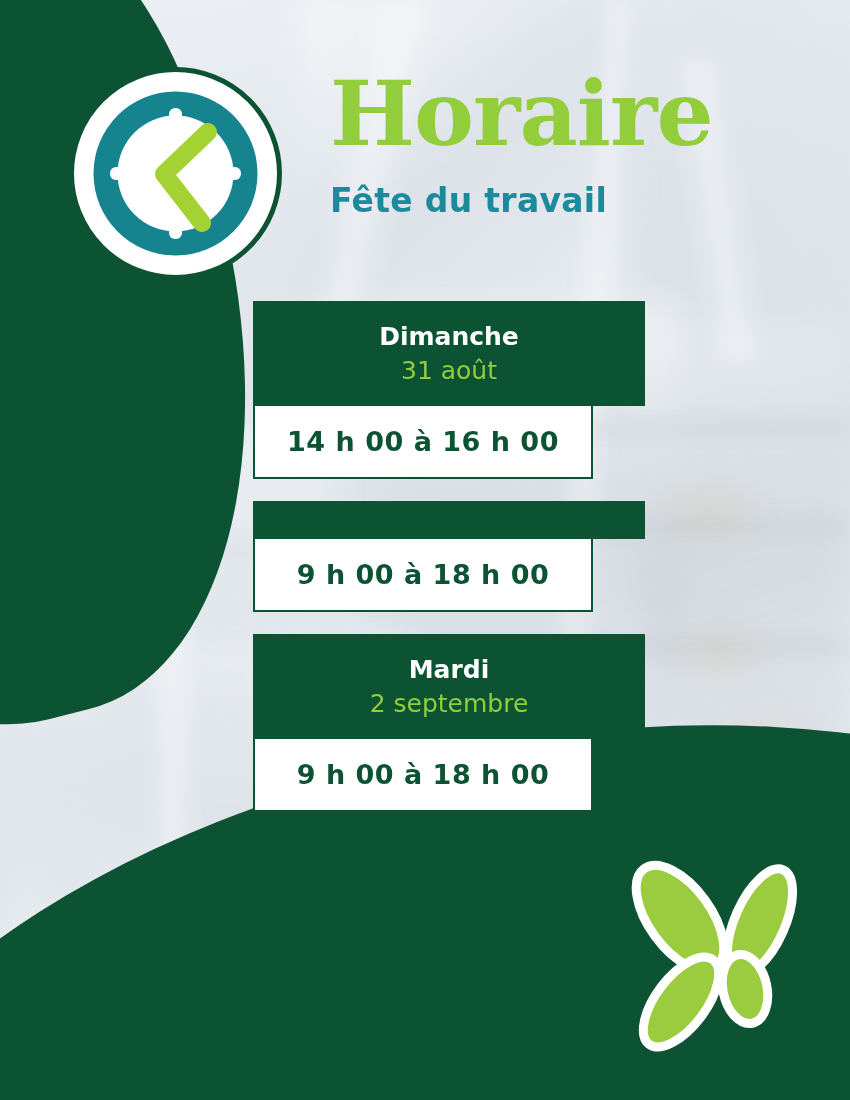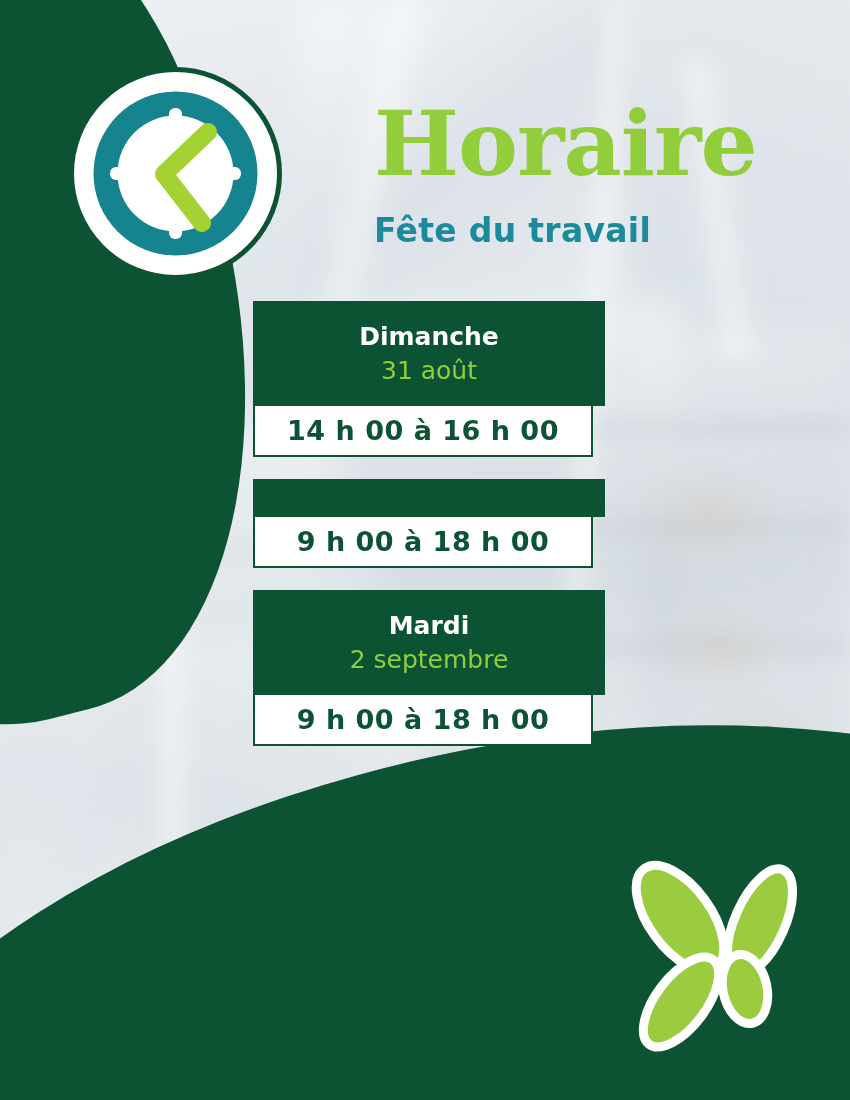--- a/index.html
+++ b/index.html
@@ -89,21 +89,21 @@
 
   
   .clock-wrap {
     position:absolute; left:68px; top:66px;
     width:215px; height:215px;
     z-index:6;
   }
 
   
   .header-text {
-    position:absolute; left:330px; top:96px; z-index:6;margin-left:44px;
+    position:absolute; left:330px; top:66px; z-index:6;
   }
   .title {
     font-family:"DejaVu Serif", serif;
     font-weight:700;
     font-size:90px;
     line-height:1.05;
     color:#92cd3c;
     letter-spacing:-1px;
   }
   .subtitle {
@@ -115,21 +115,21 @@
     letter-spacing:.3px;
   }
 
   
   .cards { position:absolute; left:253px; top:301px; width:340px; z-index:6; }
   .card { margin-bottom:22px; }
   .card-head {
     background:#0c5334;
     padding:20px 10px 18px;
     text-align:center;
-    width:352px;
+    width:392px;
   }
   .card-day {
     font-family:"DejaVu Sans", sans-serif;
     font-weight:700;
     font-size:25px;
     color:#ffffff;
     line-height:1.25;
   }
   .card-date {
     font-family:"DejaVu Sans", sans-serif;
@@ -137,21 +137,21 @@
     font-size:25px;
     color:#92cd3c;
     line-height:1.3;
     margin-top:3px;
   }
   .card-time-box {
     background:#ffffff;
     border:2px solid #0c5334;
     border-top:none;
     width:340px;
-    padding:9px 10px;
+    padding:20px 10px;
     text-align:center;
   }
   .card-time {
     font-family:"DejaVu Sans", sans-serif;
     font-weight:700;
     font-size:27px;
     color:#0c5334;
     letter-spacing:.5px;
   }
 

